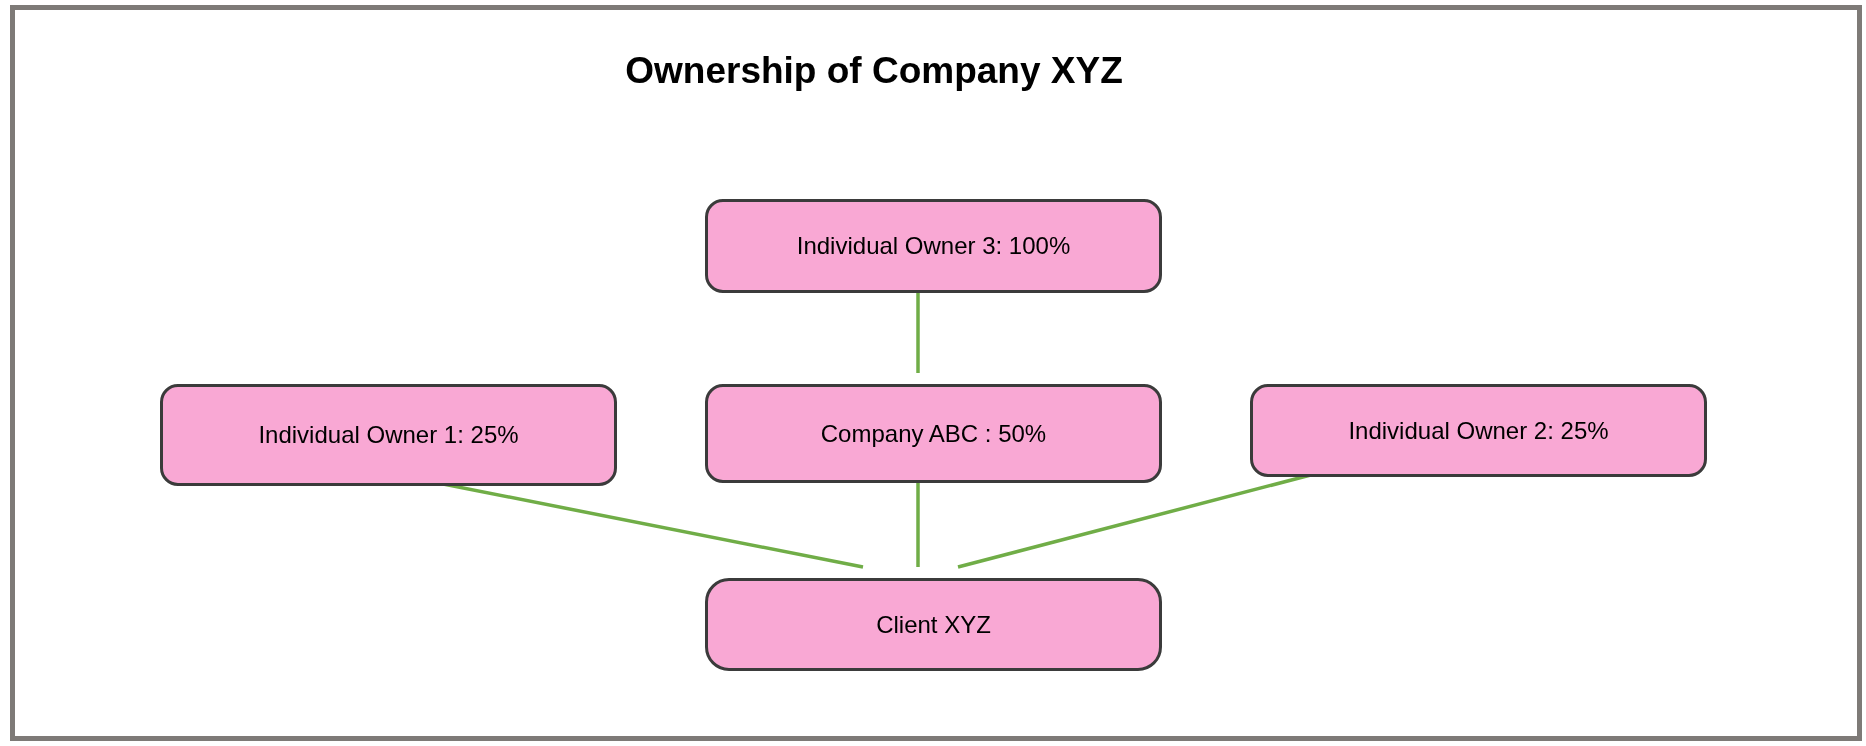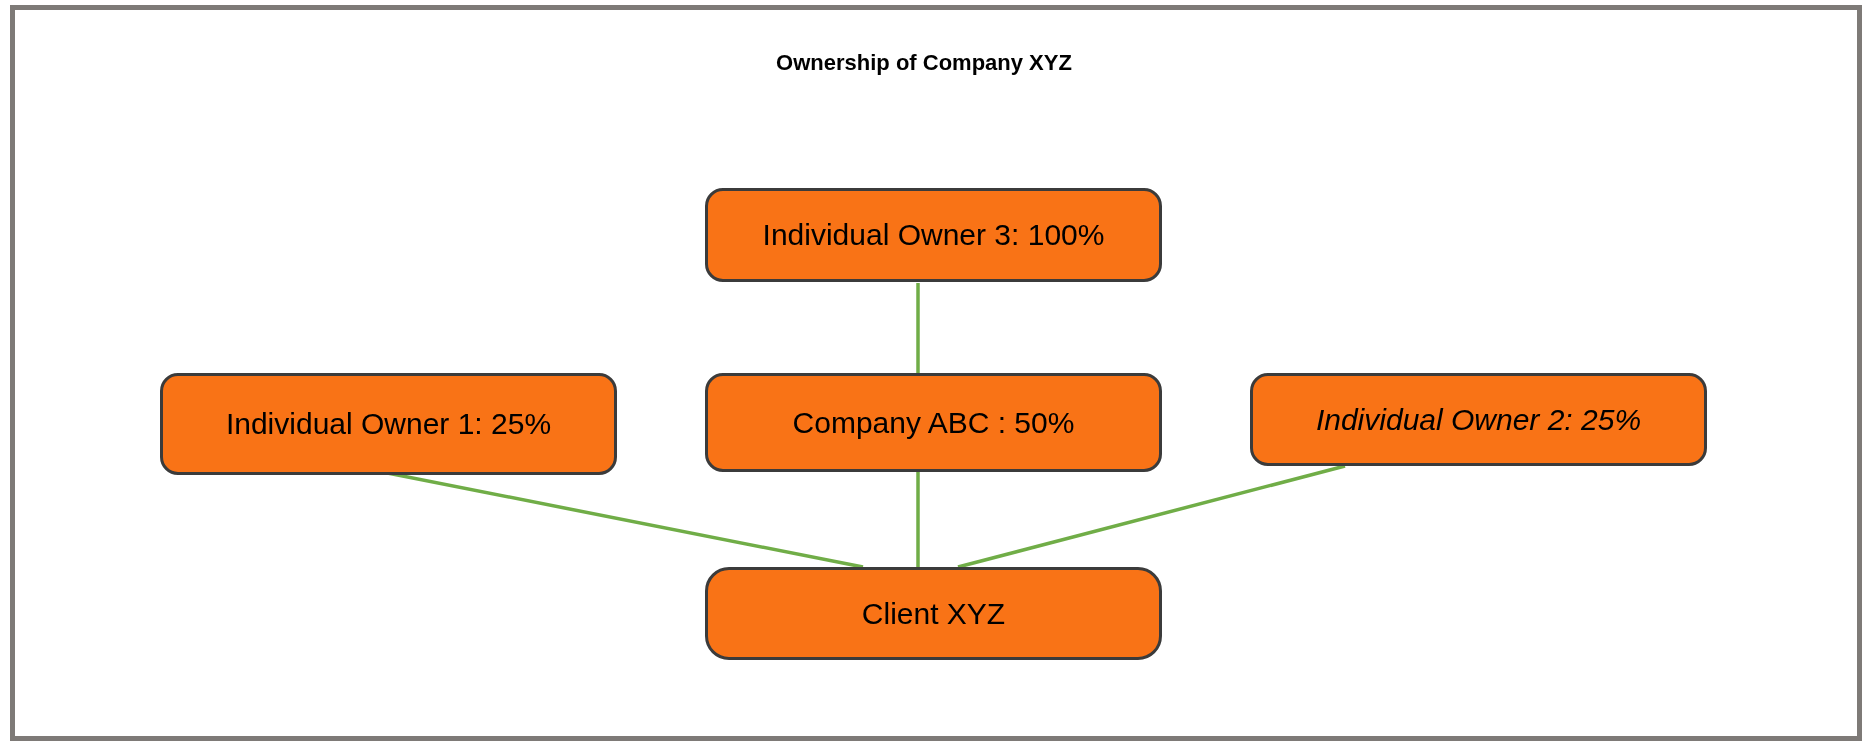--- a/index.html
+++ b/index.html
@@ -20,57 +20,58 @@
     left: 10px;
     top: 5px;
     width: 1852px;
     height: 736px;
     box-sizing: border-box;
     border: 5px solid #7e7a77;
     background: transparent;
   }
   .title {
     position: absolute;
-    left: 924px;
+    left: 874px;
     top: 50px;
     transform: translateX(-50%);
     white-space: nowrap;
-    font-size: 22px;
+    font-size: 37px;
     font-weight: bold;
     color: #000000;
   }
   .connectors {
     position: absolute;
     left: 0;
     top: 0;
     width: 1866px;
     height: 746px;
     pointer-events: none;
   }
   .connector {
     stroke-width: 3.5;
     stroke-linecap: butt;
   }
   .node {
     position: absolute;
     box-sizing: border-box;
-    background: #f97316;
+    background: #f9a8d4;
     border: 3px solid #3b3b3b;
     border-radius: 18px;
     display: flex;
     align-items: center;
     justify-content: center;
-    font-size: 30px;
+    font-size: 24px;
     color: #000000;
     white-space: nowrap;
+    margin-top: 11px;
   }
   .node-owner3  { left: 705px;  top: 188px; width: 457px; height: 94px; }
   .node-owner1  { left: 160px;  top: 373px; width: 457px; height: 102px; }
   .node-company { left: 705px;  top: 373px; width: 457px; height: 99px; }
-  .node-owner2  { left: 1250px; top: 373px; width: 457px; height: 93px; font-style: italic; }
+  .node-owner2  { left: 1250px; top: 373px; width: 457px; height: 93px; }
   .node-client  { left: 705px;  top: 567px; width: 457px; height: 93px; border-radius: 24px; }
 </style>
 </head>
 <body>
 
 <div class="stage">
 
   <div class="frame"></div>
 
   <div class="title">Ownership of Company XYZ</div>

